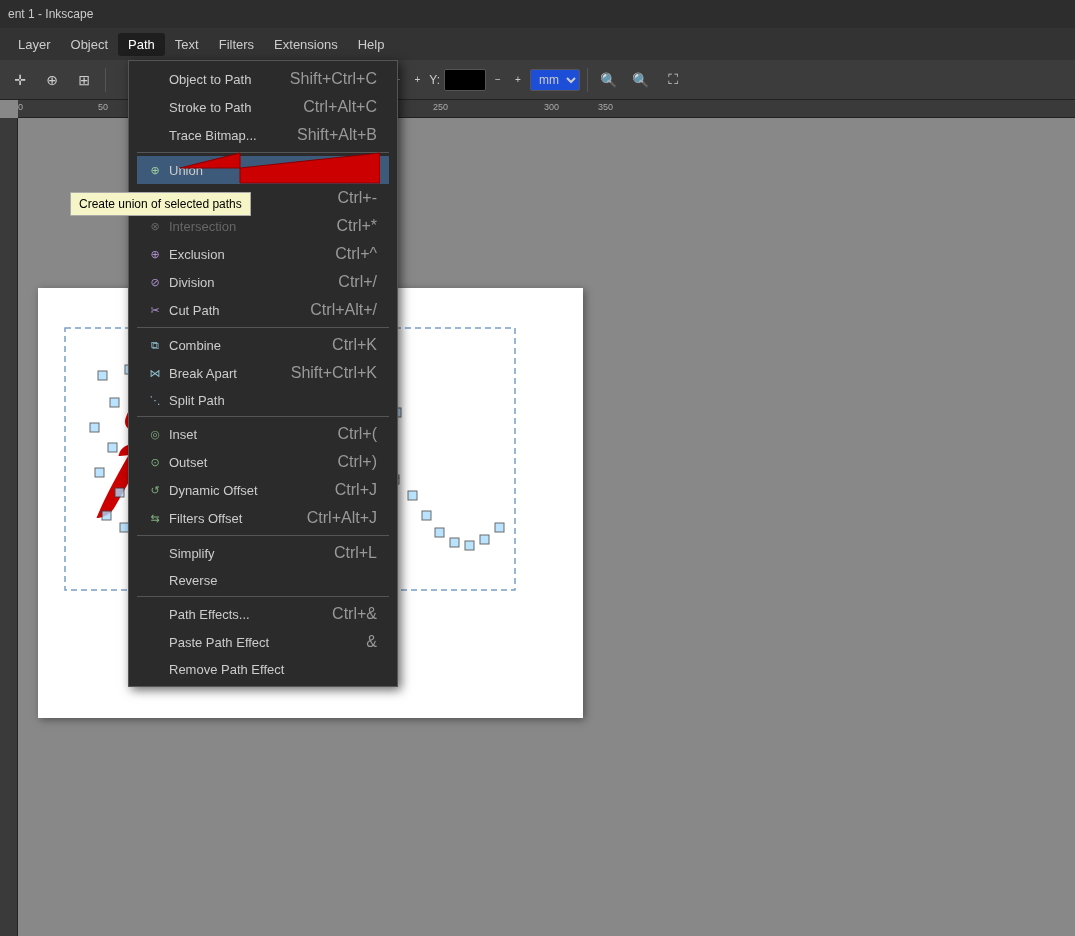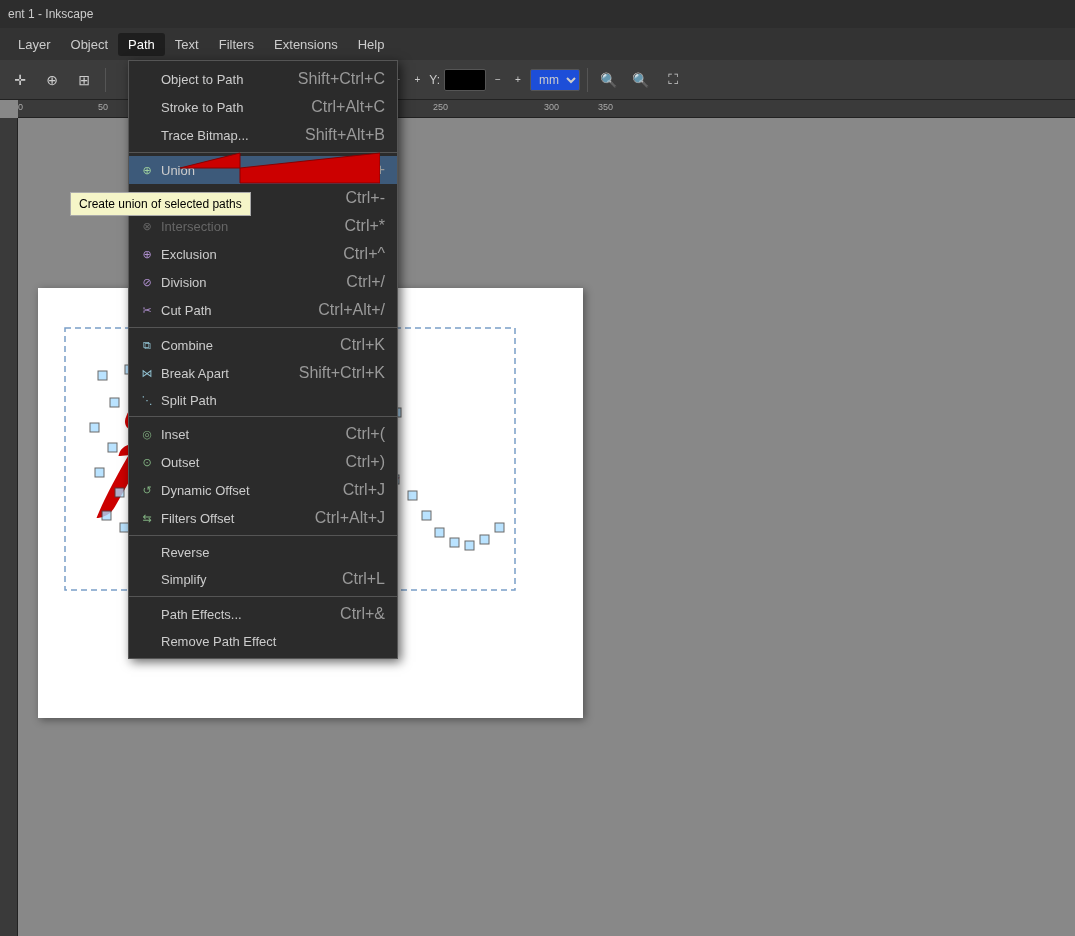--- a/index.html
+++ b/index.html
@@ -153,21 +153,21 @@
     
     #path-menu {
       position: absolute;
       top: 60px;
       left: 128px;
       width: 270px;
       background: #2b2b2b;
       border: 1px solid #555;
       box-shadow: 3px 3px 10px rgba(0,0,0,0.6);
       z-index: 1000;
-      padding: 4px 0;
+      padding: 4px 8px;
       color: #cccccc;
     }
     .dropdown-item {
       display: flex;
       align-items: center;
       justify-content: space-between;
       padding: 5px 12px 5px 10px;
       cursor: pointer;
       white-space: nowrap;
       font-size: 13px;
@@ -502,43 +502,50 @@
     </span>
     <span class="item-shortcut">Ctrl+Alt+J</span>
   </div>
 
   <div class="dropdown-sep"></div>
 
 
   <div class="dropdown-item">
     <span class="item-label">
       <span class="item-icon"></span>
+      <span>Simplify</span>
+    </span>
+    <span class="item-shortcut">Ctrl+L</span>
+  </div>
+
+  <div class="dropdown-item">
+    <span class="item-label">
+      <span class="item-icon"></span>
       <span>Reverse</span>
     </span>
     <span class="item-shortcut"></span>
   </div>
 
-  <div class="dropdown-item">
-    <span class="item-label">
-      <span class="item-icon"></span>
-      <span>Simplify</span>
-    </span>
-    <span class="item-shortcut">Ctrl+L</span>
-  </div>
-
   <div class="dropdown-sep"></div>
 
   <div class="dropdown-item">
     <span class="item-label">
       <span class="item-icon"></span>
       <span>Path Effects...</span>
     </span>
     <span class="item-shortcut">Ctrl+&amp;</span>
   </div>
 
+  <div class="dropdown-item">
+    <span class="item-label">
+      <span class="item-icon"></span>
+      <span>Paste Path Effect</span>
+    </span>
+    <span class="item-shortcut">&amp;</span>
+  </div>
 
   <div class="dropdown-item">
     <span class="item-label">
       <span class="item-icon"></span>
       <span>Remove Path Effect</span>
     </span>
     <span class="item-shortcut"></span>
   </div>
 
 </div>

